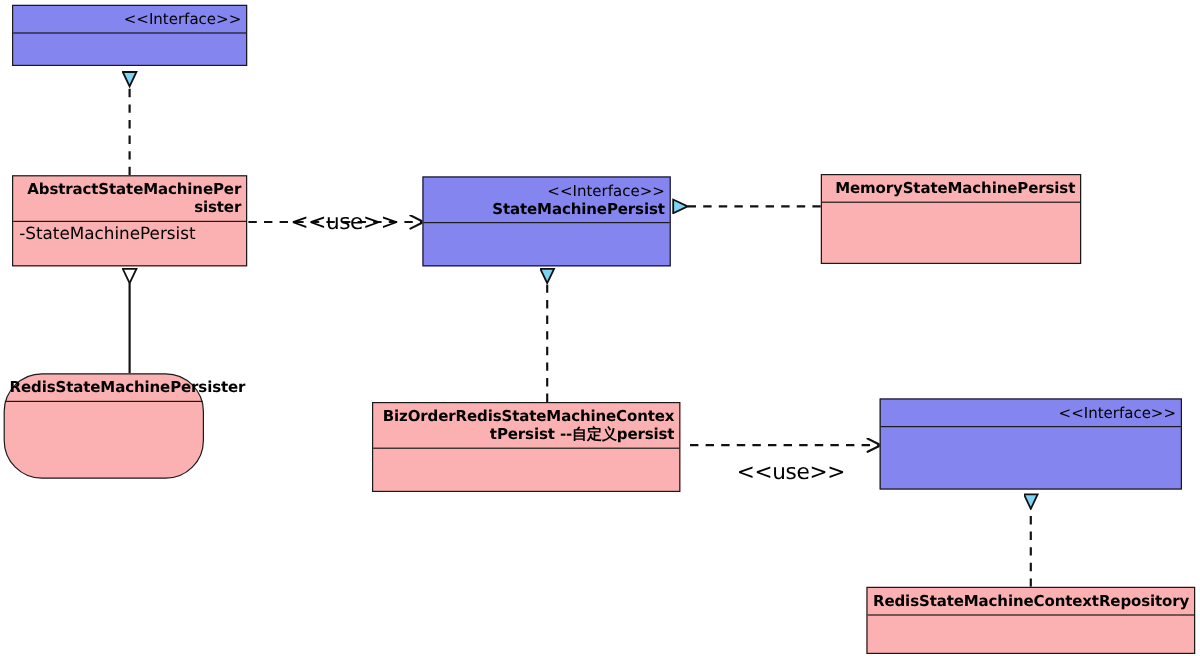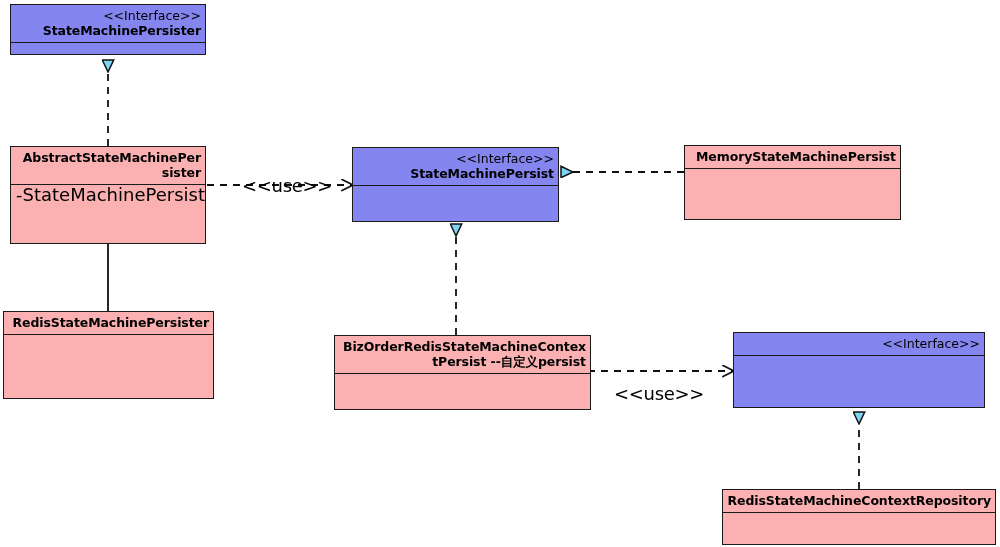--- a/index.html
+++ b/index.html
@@ -50,21 +50,21 @@
     display: block;
     font-weight: normal;
     font-size: 12.5px;
     line-height: 15px;
     letter-spacing: 0px;
   }
   .box-attrs {
     flex: 1 1 auto;
     box-sizing: border-box;
     padding: 2px 5px;
-    font-size: 18px;
+    font-size: 14px;
     line-height: 16px;
     color: #000;
     text-align: left;
   }
   .box-attrs .attr { display: block; white-space: nowrap; }
 
   
   .watermark {
     position: absolute;
     left: 0; right: 0; bottom: 1px;
@@ -140,35 +140,34 @@
     </g>
   </svg>
 
   <div class="edge-label" style="left:242px; top:175px;">&lt;&lt;use&gt;&gt;</div>
 
   <div class="edge-label" style="left:614px; top:383px;">&lt;&lt;use&gt;&gt;</div>
 
   <div class="uml-box iface" style="left:10px; top:4px; width:196px; height:51px;">
     <div class="box-header">
       <span class="stereotype">&lt;&lt;Interface&gt;&gt;</span>
-      <span>StateMachinePersister</span>
-    </div>
-    <div class="box-attrs"></div>
-  </div>
-
-  <div class="uml-box cls" style="left:10px; top:146px; width:196px; height:98px;">
+    </div>
+    <div class="box-attrs"></div>
+  </div>
+
+  <div class="uml-box cls" style="left:10px; top:146px; width:196px; height:76px;">
     <div class="box-header">
       <span>AbstractStateMachinePer sister</span>
     </div>
     <div class="box-attrs">
       <span class="attr">-StateMachinePersist</span>
     </div>
   </div>
 
-  <div class="uml-box cls" style="left:3px; top:311px; width:211px; height:88px;">
+  <div class="uml-box cls" style="left:3px; top:311px; width:167px; height:88px;border-radius:32px;">
     <div class="box-header">
       <span>RedisStateMachinePersister</span>
     </div>
     <div class="box-attrs"></div>
   </div>
 
   <div class="uml-box iface" style="left:352px; top:147px; width:207px; height:75px;">
     <div class="box-header">
       <span class="stereotype">&lt;&lt;Interface&gt;&gt;</span>
       <span>StateMachinePersist</span>
@@ -176,21 +175,21 @@
     <div class="box-attrs"></div>
   </div>
 
   <div class="uml-box cls" style="left:684px; top:145px; width:217px; height:75px;">
     <div class="box-header">
       <span>MemoryStateMachinePersist</span>
     </div>
     <div class="box-attrs"></div>
   </div>
 
-  <div class="uml-box cls" style="left:334px; top:335px; width:257px; height:75px;gap:17px;">
+  <div class="uml-box cls" style="left:310px; top:335px; width:257px; height:75px;gap:17px;">
     <div class="box-header">
       <span>BizOrderRedisStateMachineContex tPersist --自定义persist</span>
     </div>
   </div>
 
   <div class="uml-box iface" style="left:733px; top:332px; width:252px; height:76px;">
     <div class="box-header">
       <span class="stereotype">&lt;&lt;Interface&gt;&gt;</span>
     </div>
     <div class="box-attrs"></div>

